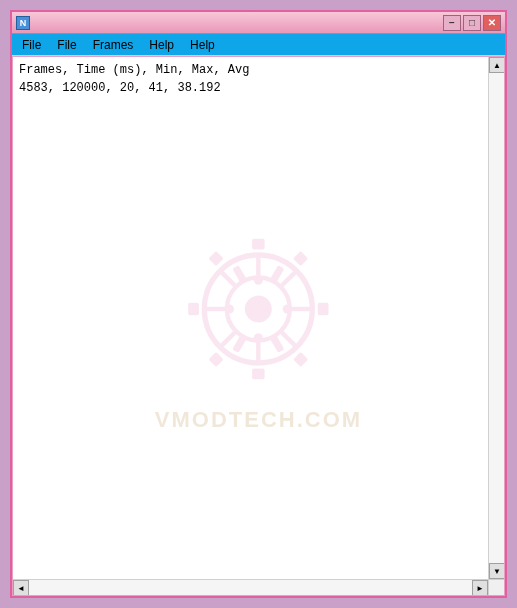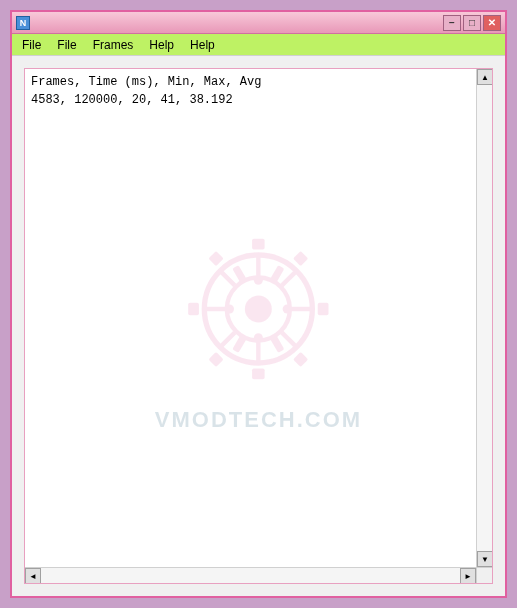--- a/index.html
+++ b/index.html
@@ -84,21 +84,21 @@
       cursor: pointer;
       font-weight: bold;
     }
 
     .title-btn.close {
       background: #e06060;
       color: white;
     }
 
     .menu-bar {
-      background: #bef264;
+      background: #0ea5e9;
       height: 22px;
       display: flex;
       align-items: center;
       padding: 0 2px;
       border-bottom: 1px solid #d0d0d0;
     }
 
     .menu-item {
       padding: 2px 8px;
       font-size: 12px;
@@ -106,21 +106,21 @@
       cursor: pointer;
       height: 22px;
       display: flex;
       align-items: center;
     }
 
     .content-area {
       flex: 1;
       background: white;
       border: 1px solid #e8a0c0;
-      margin: 12px;
+      margin: 0;
       position: relative;
       overflow: hidden;
       display: flex;
       flex-direction: column;
       justify-content: center;
     }
 
     .text-area {
       flex: 1;
       padding: 4px 6px;
@@ -144,21 +144,21 @@
     }
 
     .watermark-logo {
       width: 180px;
       height: 180px;
     }
 
     .watermark-text {
       font-size: 22px;
       font-weight: bold;
-      color: #0c4a6e;
+      color: #a16207;
       letter-spacing: 2px;
       margin-top: 8px;
       font-family: Arial, sans-serif;
     }
 
     .scrollbar-v {
       position: absolute;
       right: 0;
       top: 0;
       width: 16px;

